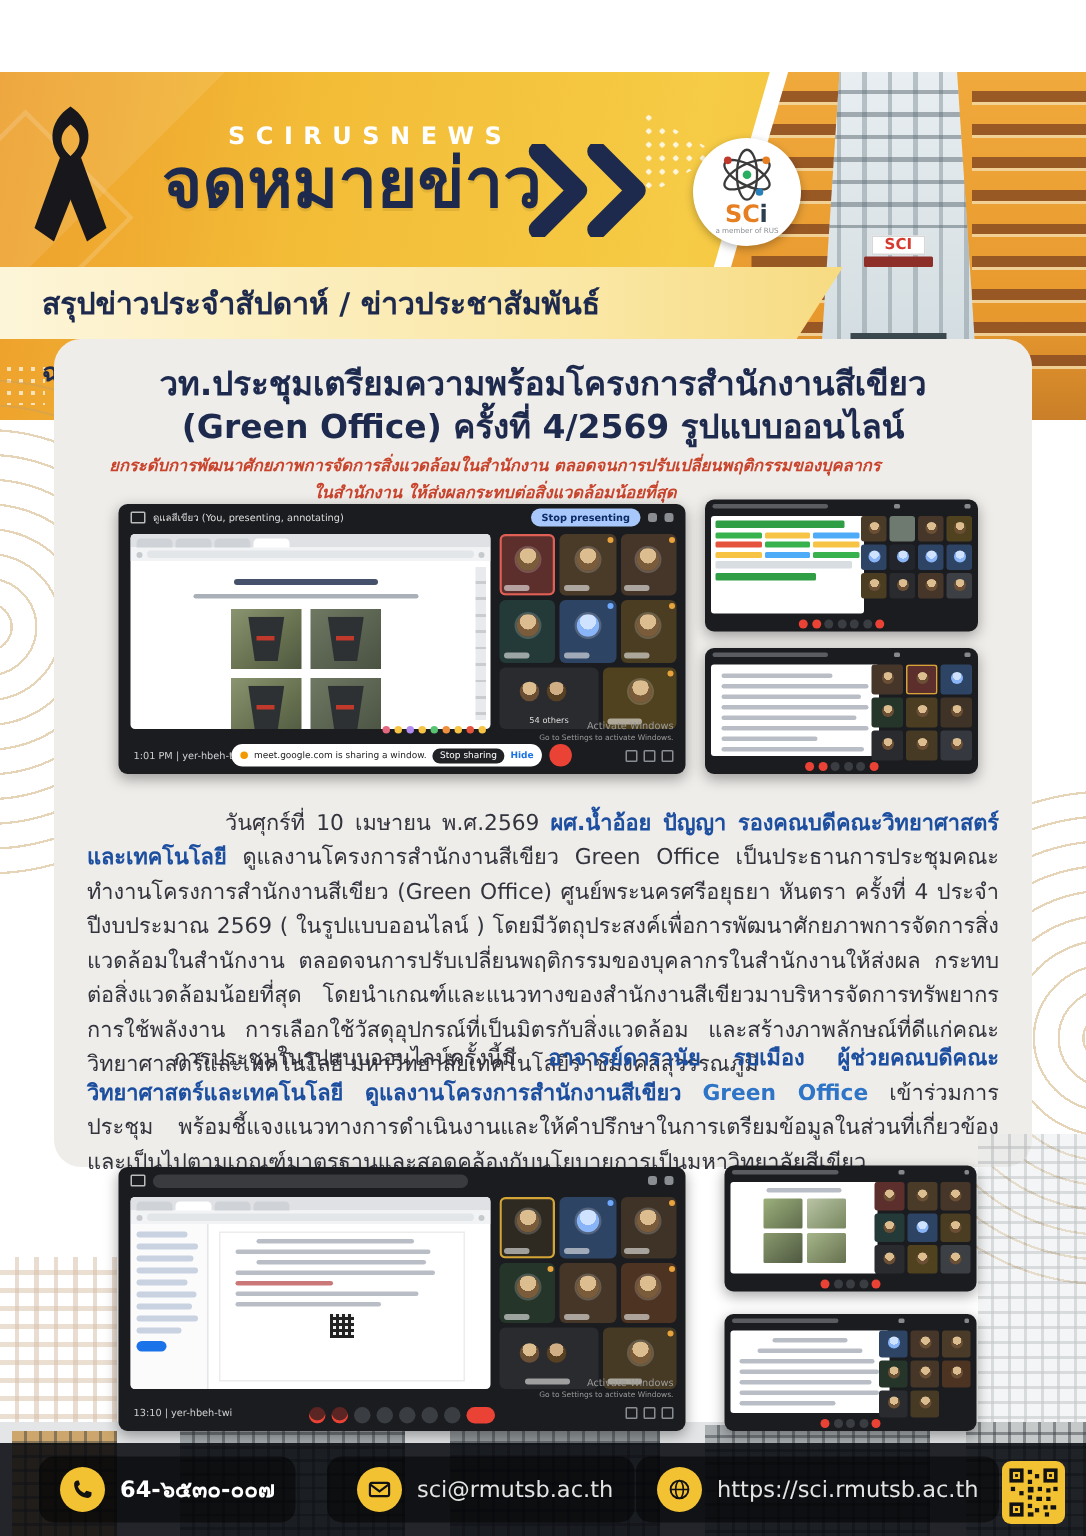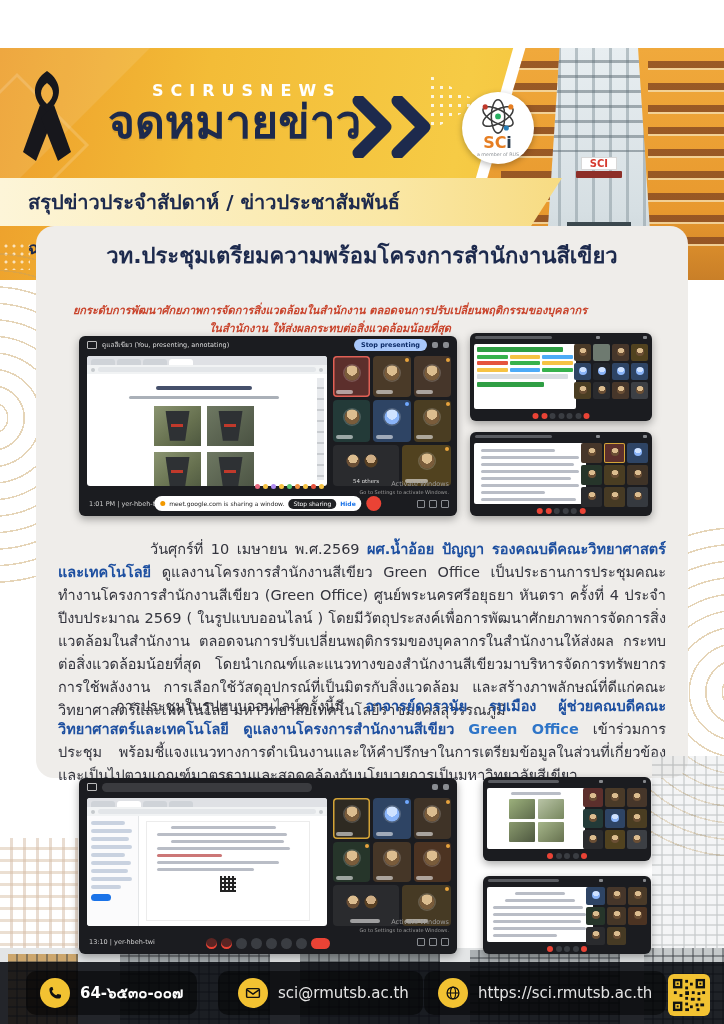--- a/index.html
+++ b/index.html
@@ -260,20 +260,21 @@
     <div class="band1">สรุปข่าวประจำสัปดาห์ / ข่าวประชาสัมพันธ์</div>
     <div class="band2">ฉบับที่ 95 | ประจำวันศุกร์ที่ 10 เมษายน ๒๕๖๙</div>
   </div>
 
   <div class="rings ringL"></div>
   <div class="rings ringR"></div>
 
   <div class="card"></div>
 
   <div class="artTitle t1">วท.ประชุมเตรียมความพร้อมโครงการสำนักงานสีเขียว</div>
+  <div class="artTitle t2">(Green Office) ครั้งที่ 4/2569  รูปแบบออนไลน์</div>
   <div class="sub s1">ยกระดับการพัฒนาศักยภาพการจัดการสิ่งแวดล้อมในสำนักงาน ตลอดจนการปรับเปลี่ยนพฤติกรรมของบุคลากร</div>
   <div class="sub s2">ในสำนักงาน ให้ส่งผลกระทบต่อสิ่งแวดล้อมน้อยที่สุด</div>
 
   <div class="shot" id="meet1">
     <div class="m-top">
       <div class="m-cast"></div>
       <div class="m-title">ดูแลสีเขียว (You, presenting, annotating)</div>
       <div class="pill-stop">Stop presenting</div>
       <div class="m-ic"></div>
       <div class="m-ic"></div>

